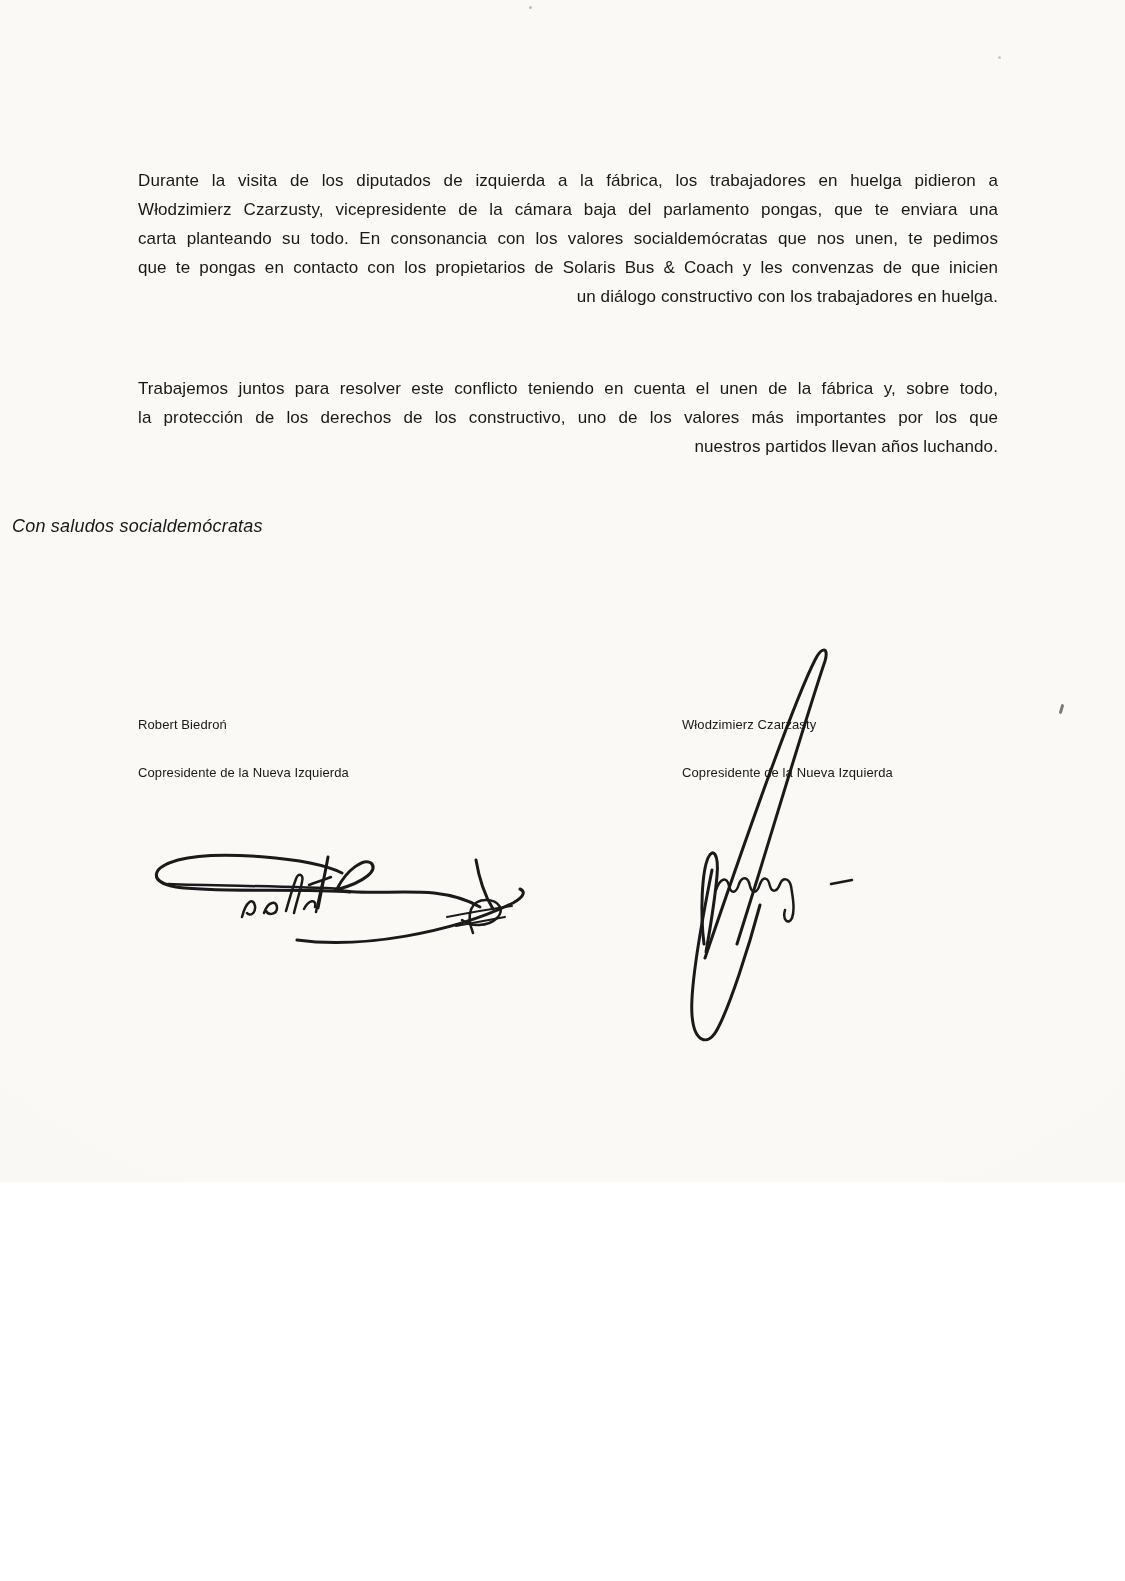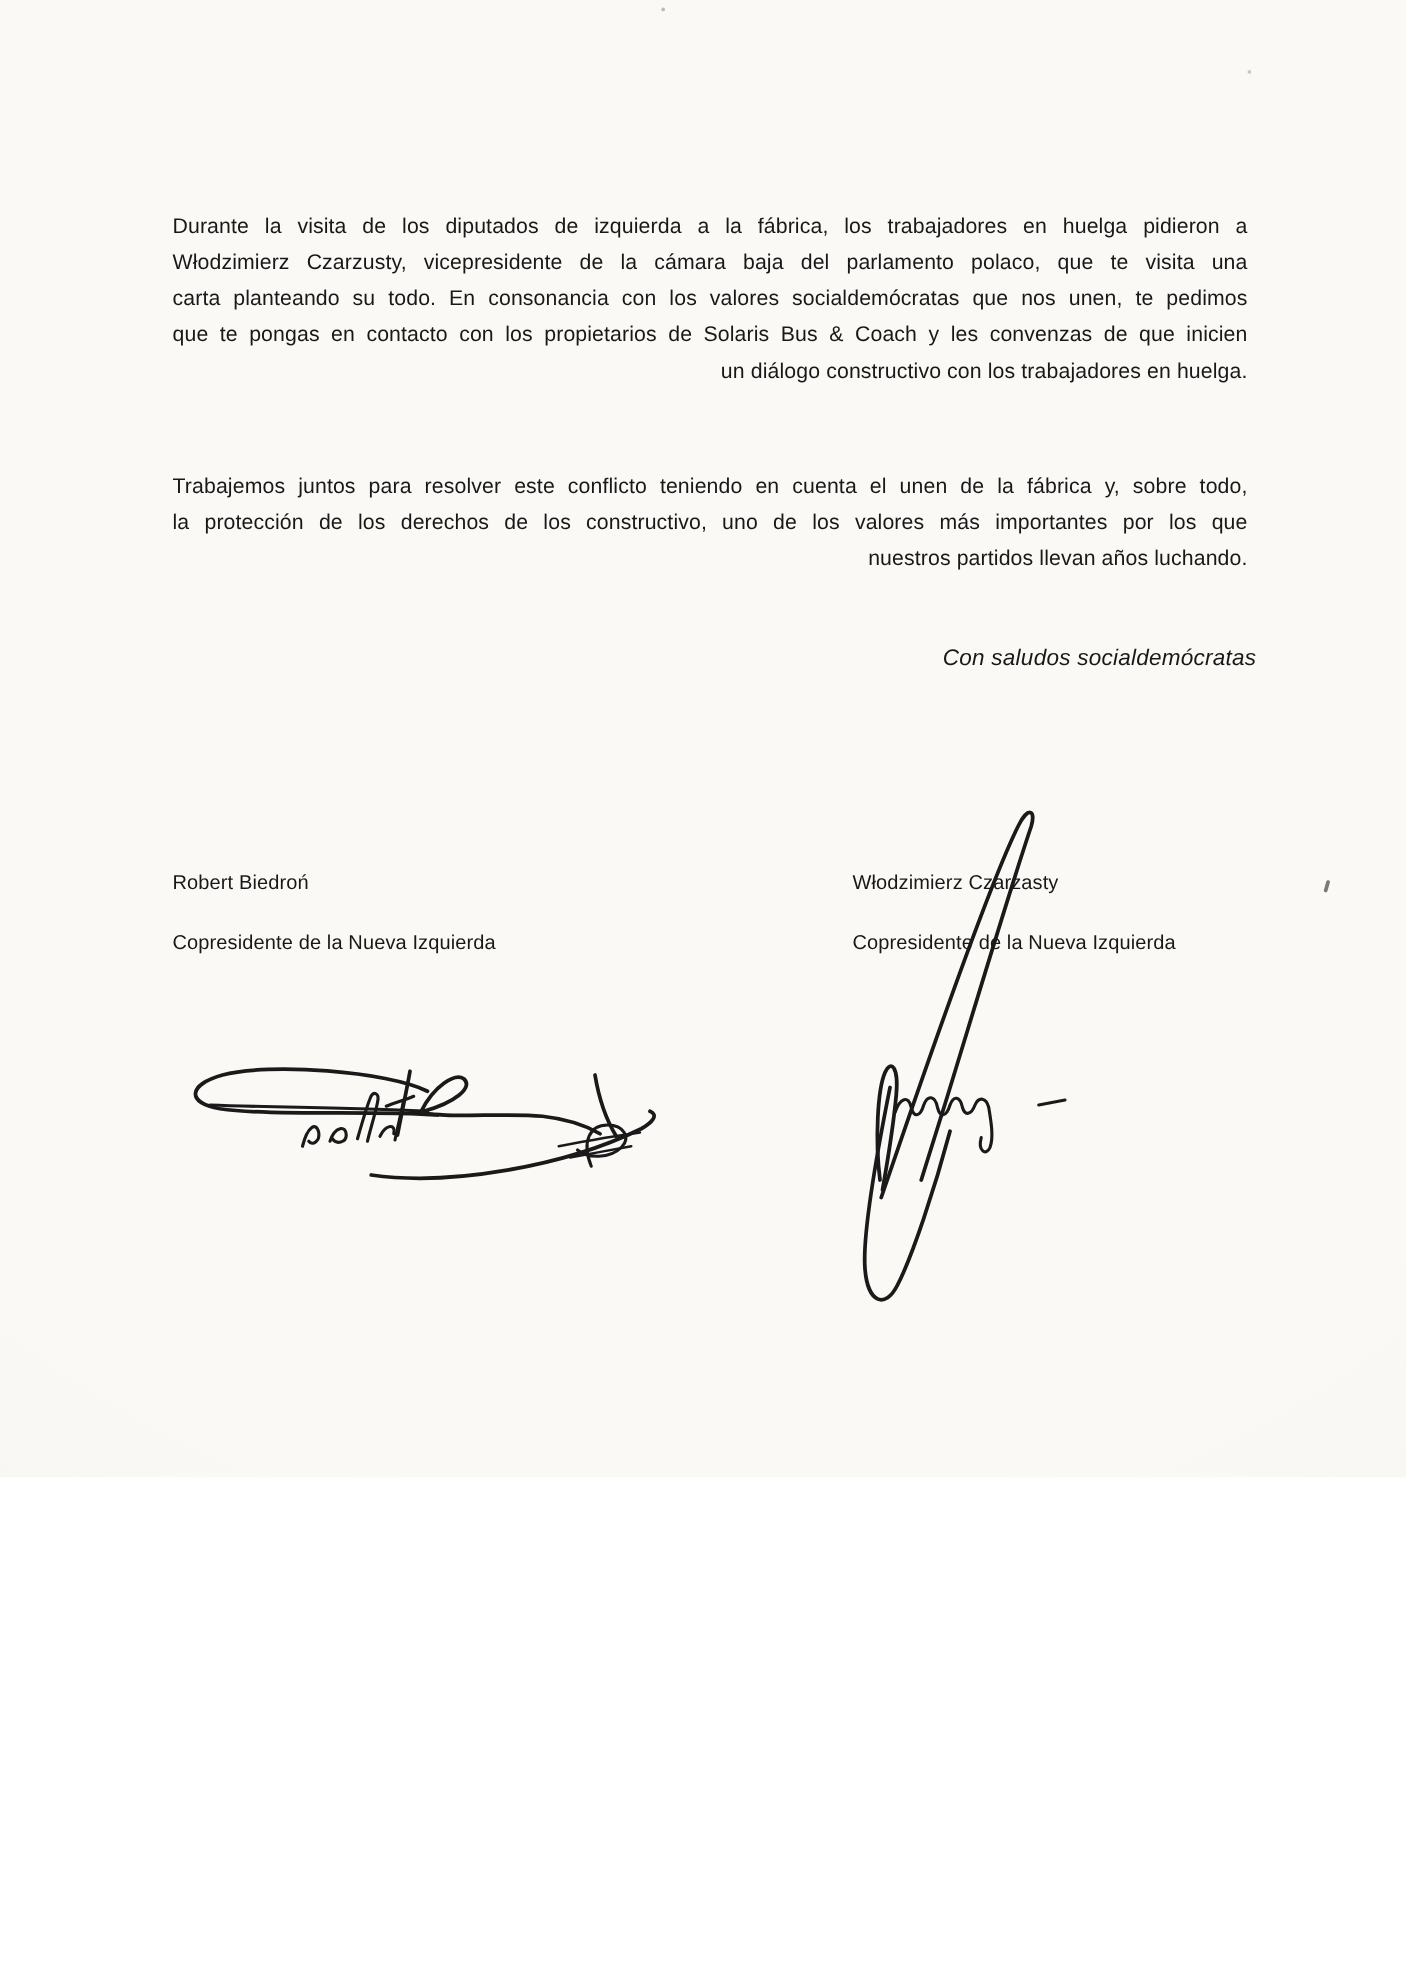--- a/index.html
+++ b/index.html
@@ -20,31 +20,32 @@
   .p1 { top:166px; }
   .p2 { top:374px; }
   .jline {
     white-space:nowrap;
     text-align:justify;
     text-align-last:justify;
   }
   .lastline { text-align:right; }
   .closing {
     position:absolute;
-    left:0; right:120px; top:516px;
-    text-align:right;
+    left:12px; right:120px; top:516px;
+    text-align:left;
     font-style:italic;
     font-size:18px;
     letter-spacing:0.2px;
   }
   .sig-name, .sig-title {
     position:absolute;
-    font-size:16px;
+    font-size:13px;
     letter-spacing:0.1px;
     white-space:nowrap;
+    margin-top:19px;
   }
   .col-left  { left:138px; }
   .col-right { left:682px; }
   .row-name  { top:698px; }
   .row-title { top:746px; }
   .sig-svg { position:absolute; }
   .sig-svg path {
     fill:none;
     stroke:#1a1a1a;
     stroke-linecap:round;
@@ -64,21 +65,21 @@
   .speck-dot1 { left:529px; top:6px;  width:3px; height:3px; background:#bcbcbc; border-radius:50%; }
   .speck-dot2 { left:998px; top:56px; width:3px; height:3px; background:#c9c9c9; border-radius:50%; }
 </style>
 </head>
 <body>
 
 <div class="page">
 
   <div class="para p1">
     <div class="jline">Durante la visita de los diputados de izquierda a la fábrica, los trabajadores en huelga pidieron a</div>
-    <div class="jline">Włodzimierz Czarzusty, vicepresidente de la cámara baja del parlamento polaco, que te visita una</div>
+    <div class="jline">Włodzimierz Czarzusty, vicepresidente de la cámara baja del parlamento pongas, que te enviara una</div>
     <div class="jline">carta planteando su todo. En consonancia con los valores socialdemócratas que nos unen, te pedimos</div>
     <div class="jline">que te pongas en contacto con los propietarios de Solaris Bus &amp; Coach y les convenzas de que inicien</div>
     <div class="lastline">un diálogo constructivo con los trabajadores en huelga.</div>
   </div>
 
   <div class="para p2">
     <div class="jline">Trabajemos juntos para resolver este conflicto teniendo en cuenta el unen de la fábrica y, sobre todo,</div>
     <div class="jline">la protección de los derechos de los constructivo, uno de los valores más importantes por los que</div>
     <div class="lastline">nuestros partidos llevan años luchando.</div>
   </div>

